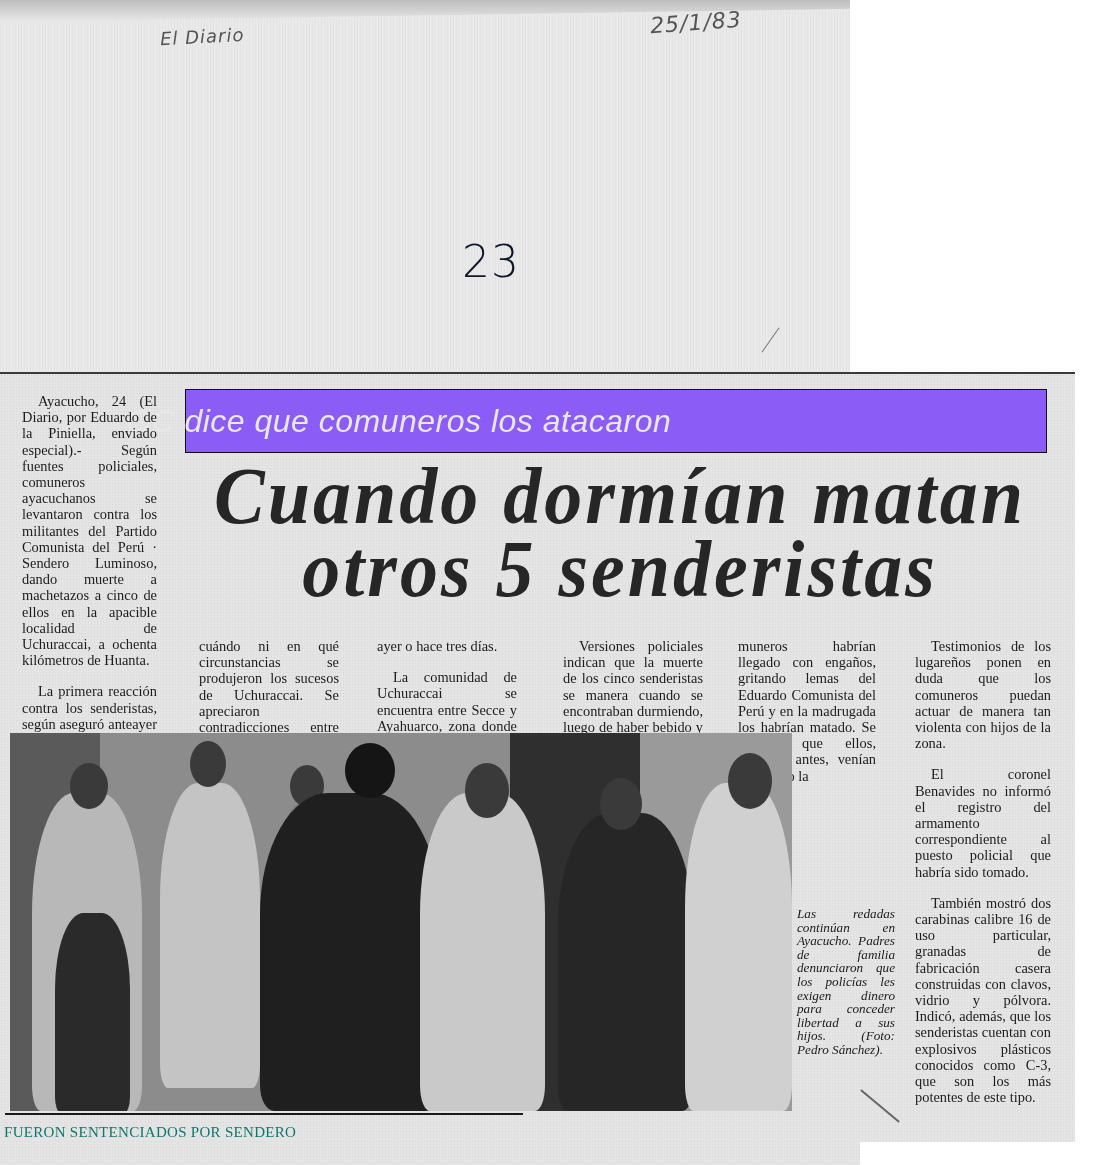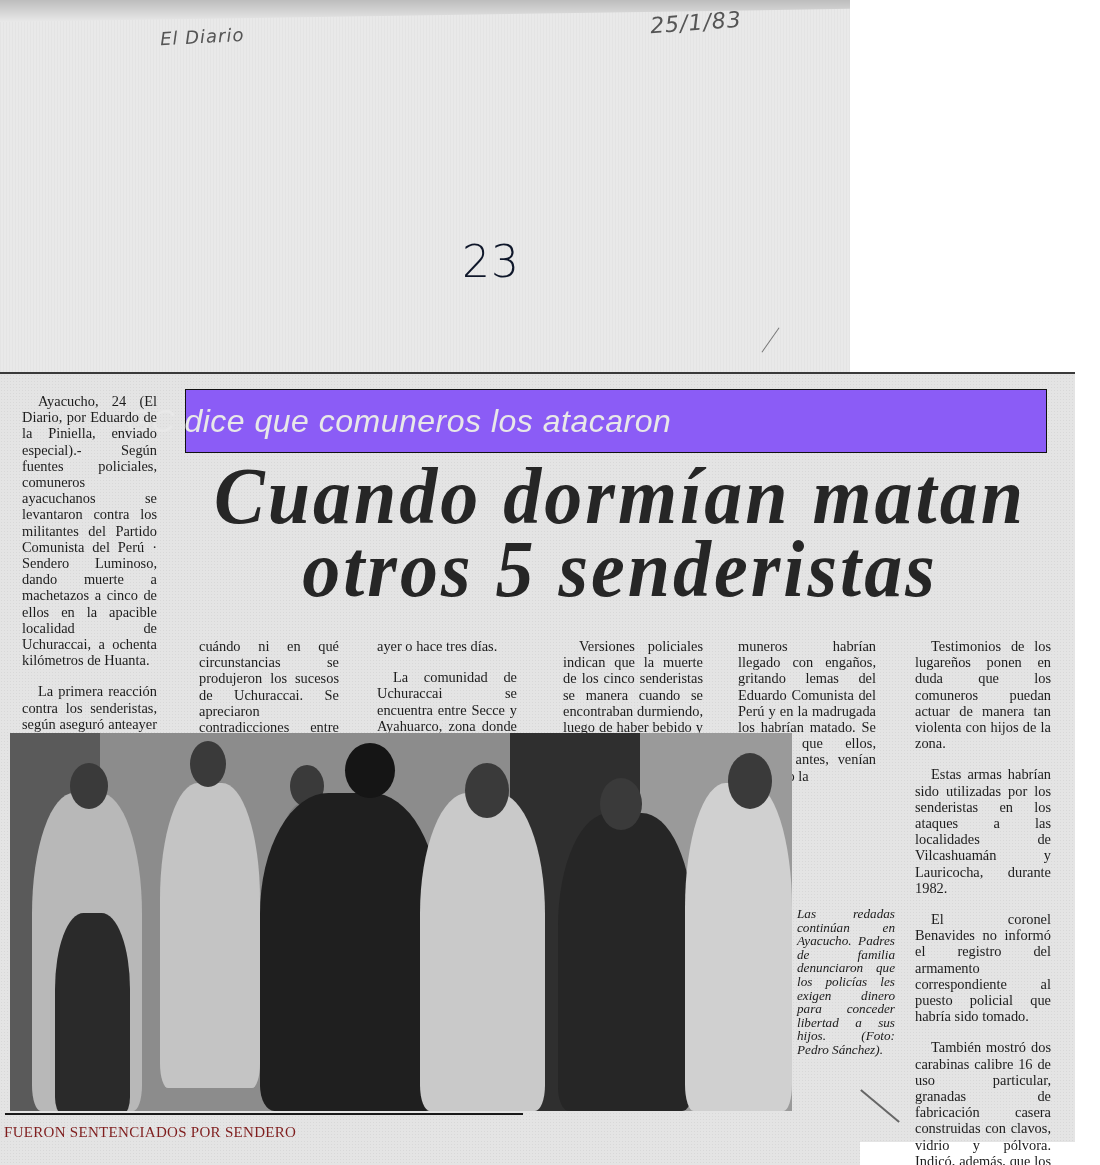--- a/index.html
+++ b/index.html
@@ -83,21 +83,21 @@
   }
   .photo .head { position:absolute; border-radius:50%; background:#3a3a3a; }
   .caption {
     position:absolute; left:797px; top:907px; width:98px;
     font-family:"Liberation Serif", serif; font-style:italic;
     font-size:13.2px; line-height:13.6px; text-align:justify; color:#1a1a1a;
   }
   .rule { position:absolute; left:5px; top:1113px; width:518px; height:2px; background:#1a1a1a; }
   .next-headline {
     position:absolute; left:4px; top:1124px;
-    font-family:"Liberation Serif", serif; font-size:15px; letter-spacing:0.3px; color:#7f1d1d;
+    font-family:"Liberation Serif", serif; font-size:15px; letter-spacing:0.3px; color:#0f766e;
   }
   .torn-edge {
     position:absolute; left:855px; top:1105px; width:50px; height:2px; background:#666;
     transform:rotate(40deg);
   }
 </style>
 </head>
 <body>
 
 <div class="paper-sheet">
@@ -138,21 +138,20 @@
 <div class="col col-4">
   <p>Versiones policiales indican que la muerte de los cinco senderistas se manera cuando se encontraban durmiendo, luego de haber bebido y comido la noche anterior. Los co-</p>
 </div>
 
 <div class="col col-5">
   <p class="noindent">muneros habrían llegado con engaños, gritando lemas del Eduardo Comunista del Perú y en la madrugada los habrían matado. Se precisó que ellos, semanas antes, venían exigiendo la</p>
 </div>
 
 <div class="col col-6">
   <p>Testimonios de los lugareños ponen en duda que los comuneros puedan actuar de manera tan violenta con hijos de la zona.</p>
-  <p>Estas armas habrían sido utilizadas por los senderistas en los ataques a las localidades de Vilcashuamán y Lauricocha, durante 1982.</p>
   <p>El coronel Benavides no informó el registro del armamento correspondiente al puesto policial que habría sido tomado.</p>
   <p>También mostró dos carabinas calibre 16 de uso particular, granadas de fabricación casera construidas con clavos, vidrio y pólvora. Indicó, además, que los senderistas cuentan con explosivos plásticos conocidos como C-3, que son los más potentes de este tipo.</p>
 </div>
 
 <div class="photo">
   <div class="wall" style="left:0;width:90px;background:#5a5a5a;"></div>
   <div class="wall" style="left:500px;width:130px;background:#2f2f2f;"></div>
   <div class="wall" style="left:630px;width:152px;background:#9a9a9a;"></div>
   <div class="figure" style="left:22px;top:60px;width:110px;height:318px;background:#b8b8b8;"></div>
   <div class="figure" style="left:45px;top:180px;width:75px;height:200px;background:#2a2a2a;"></div>

